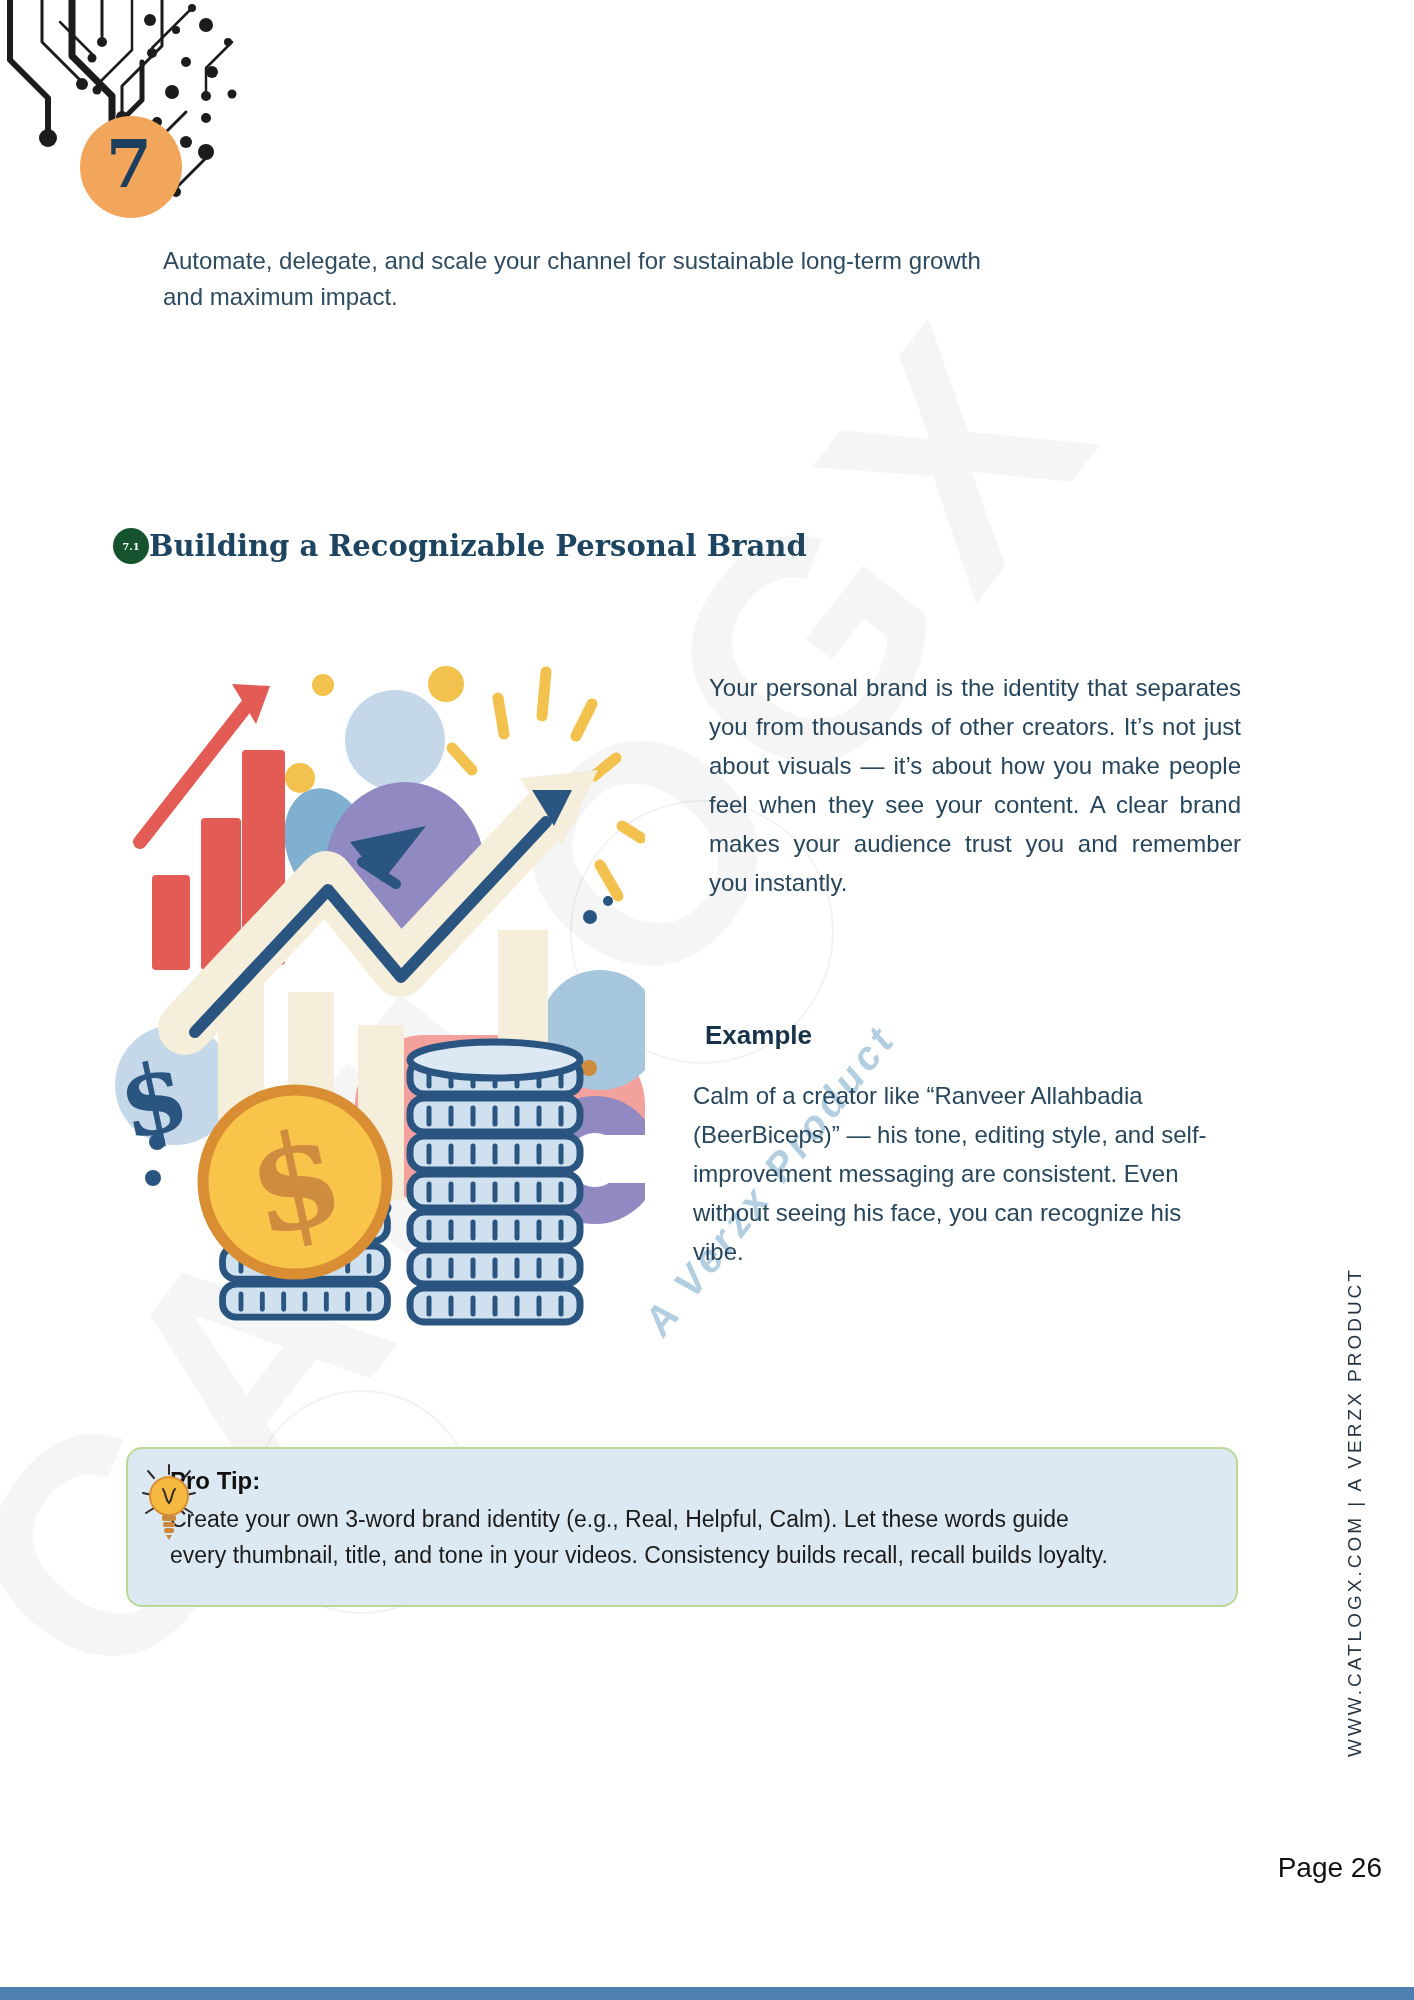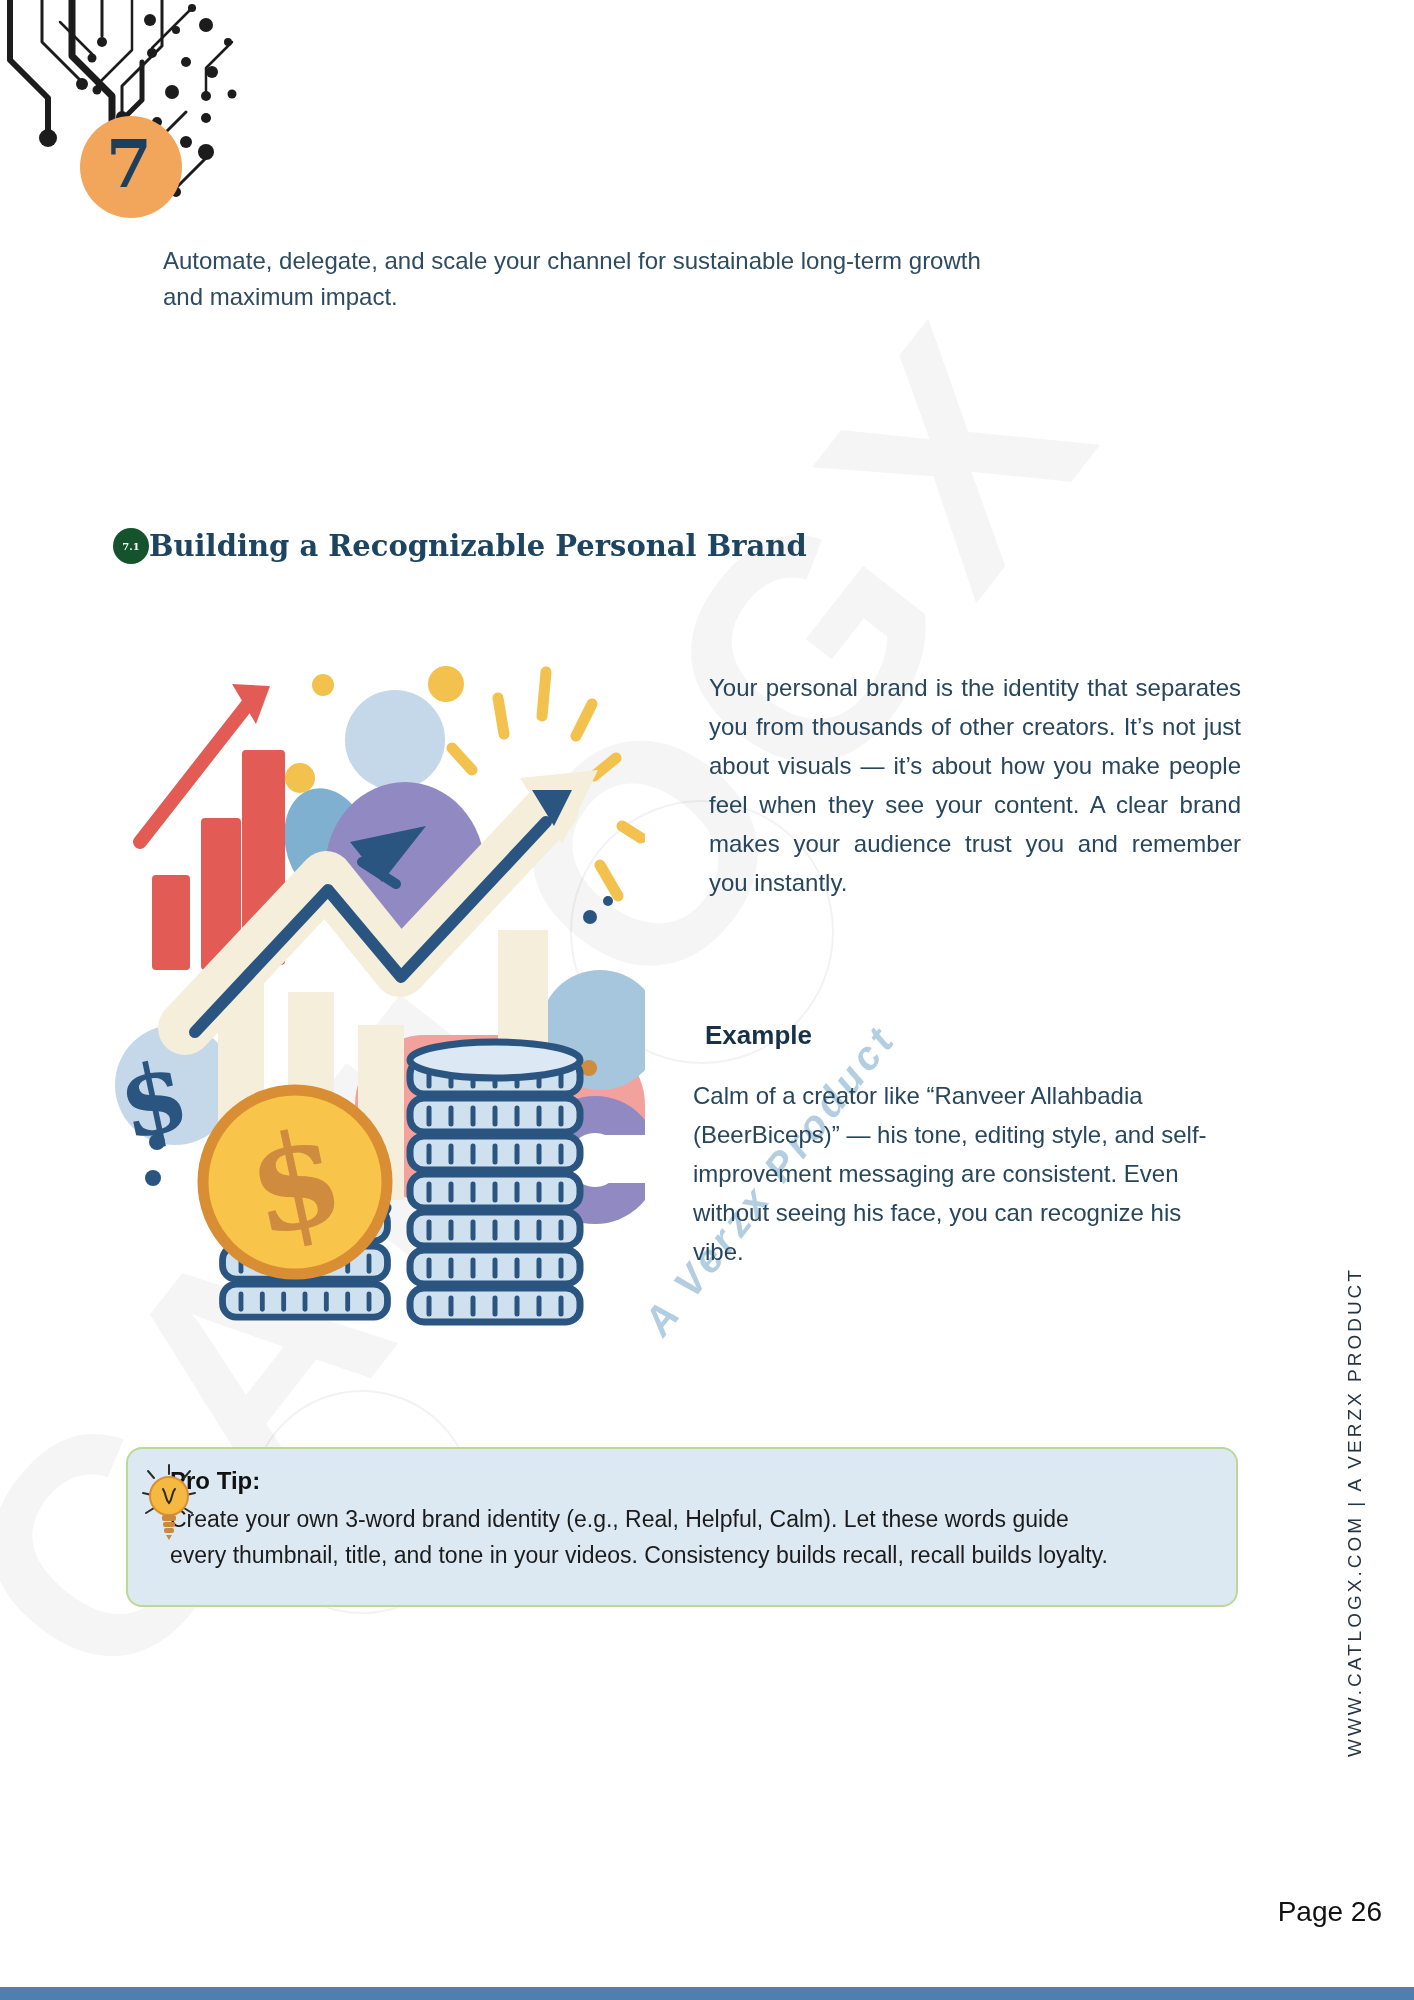--- a/index.html
+++ b/index.html
@@ -77,21 +77,21 @@
   .pro-tip-label{font-size:24px;font-weight:700;color:#111111;margin:2px 0 6px 0;}
   .pro-tip-text{font-size:23px;line-height:36px;color:#1B1B1B;max-width:960px;}
   
   .vertical-site{
     position:absolute;left:1338px;top:1252px;height:505px;width:34px;
     writing-mode:vertical-rl;transform:rotate(180deg);
     display:flex;align-items:center;justify-content:flex-start;
     font-size:19px;letter-spacing:3px;color:#243442;white-space:nowrap;
   }
   .page-label{
-    position:absolute;right:32px;top:1896px;font-size:28px;color:#111111;
+    position:absolute;right:32px;top:1852px;font-size:28px;color:#111111;
   }
   .footer-bar{
     position:absolute;left:0;bottom:0;width:100%;height:13px;background:#4E7FAE;
   }
 </style>
 </head>
 <body>
 
 <div class="page">
 

